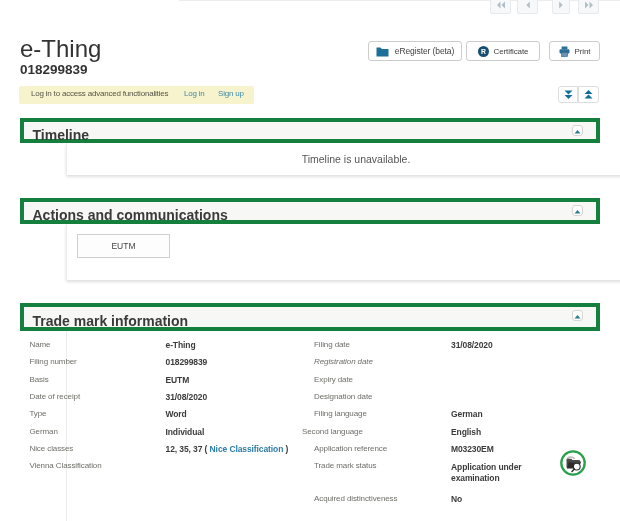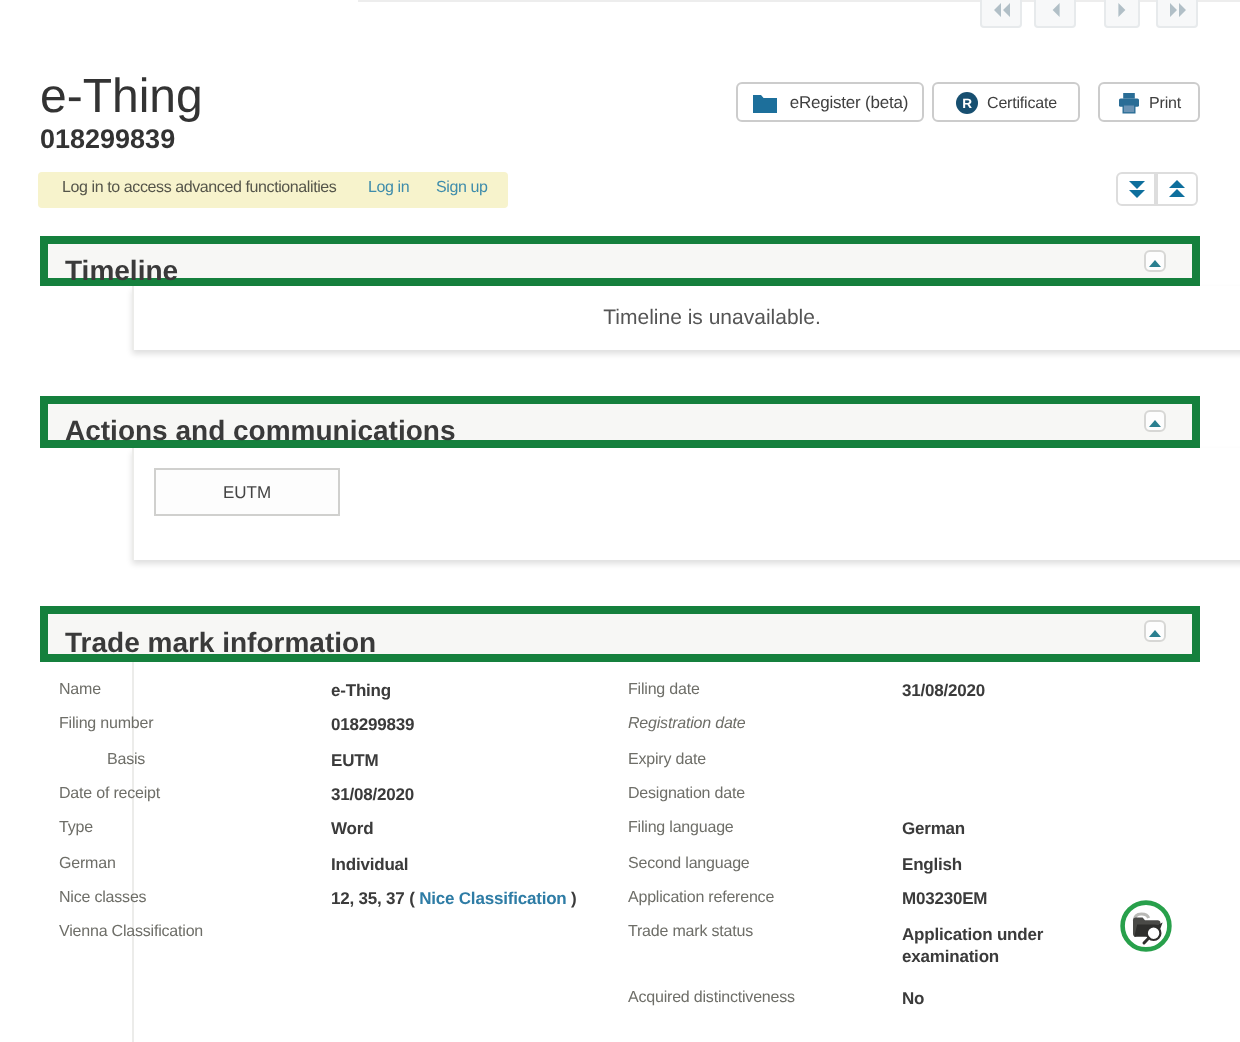--- a/index.html
+++ b/index.html
@@ -123,40 +123,40 @@
         <path d="M0.5 4.5 h6 l-3 -3.5 z" fill="#2a7f8f"></path>
       </svg>
   </div>
   <div class="panel-b" style="top:331px; height:190px; box-shadow:none;">
   </div>
 
   <div class="lbl" style="left:29.5px; top:341px;">Name</div>
   <div class="val" style="left:165.5px; top:341px;">e-Thing</div>
   <div class="lbl" style="left:29.5px; top:358.3px;">Filing number</div>
   <div class="val" style="left:165.5px; top:358.3px;">018299839</div>
-  <div class="lbl" style="left:29.5px; top:375.6px;margin-left:24px;">Basis</div>
+  <div class="lbl" style="left:29.5px; top:375.6px;">Basis</div>
   <div class="val" style="left:165.5px; top:375.6px;">EUTM</div>
   <div class="lbl" style="left:29.5px; top:392.9px;">Date of receipt</div>
   <div class="val" style="left:165.5px; top:392.9px;">31/08/2020</div>
   <div class="lbl" style="left:29.5px; top:410.2px;">Type</div>
   <div class="val" style="left:165.5px; top:410.2px;">Word</div>
   <div class="lbl" style="left:29.5px; top:427.5px;">German</div>
   <div class="val" style="left:165.5px; top:427.5px;">Individual</div>
   <div class="lbl" style="left:29.5px; top:444.8px;">Nice classes</div>
   <div class="val" style="left:165.5px; top:444.8px;">12, 35, 37 ( <span class="link">Nice Classification</span> )</div>
   <div class="lbl" style="left:29.5px; top:462.1px;">Vienna Classification</div>
 
   <div class="lbl" style="left:314px; top:341px;">Filing date</div>
   <div class="val" style="left:451px; top:341px;">31/08/2020</div>
   <div class="lbl" style="left:314px; top:358.3px;font-style:italic;">Registration date</div>
   <div class="lbl" style="left:314px; top:375.6px;">Expiry date</div>
   <div class="lbl" style="left:314px; top:392.9px;">Designation date</div>
   <div class="lbl" style="left:314px; top:410.2px;">Filing language</div>
   <div class="val" style="left:451px; top:410.2px;">German</div>
-  <div class="lbl" style="left:314px; top:427.5px;">Second language</div>
+  <div class="lbl" style="left:302px; top:427.5px;">Second language</div>
   <div class="val" style="left:451px; top:427.5px;">English</div>
   <div class="lbl" style="left:314px; top:444.8px;">Application reference</div>
   <div class="val" style="left:451px; top:444.8px;">M03230EM</div>
   <div class="lbl" style="left:314px; top:462.1px;">Trade mark status</div>
   <div class="val" style="left:451px; top:462.1px; width:90px; line-height:11px;">Application under examination</div>
   <div class="lbl" style="left:314px; top:495px;">Acquired distinctiveness</div>
   <div class="val" style="left:451px; top:495px;">No</div>
 
   <svg class="abs" style="left:559px; top:449px;" width="28" height="28" viewBox="0 0 28 28">
     <circle cx="14" cy="14" r="11.7" fill="#fff" stroke="#28a04b" stroke-width="2.3"></circle>

